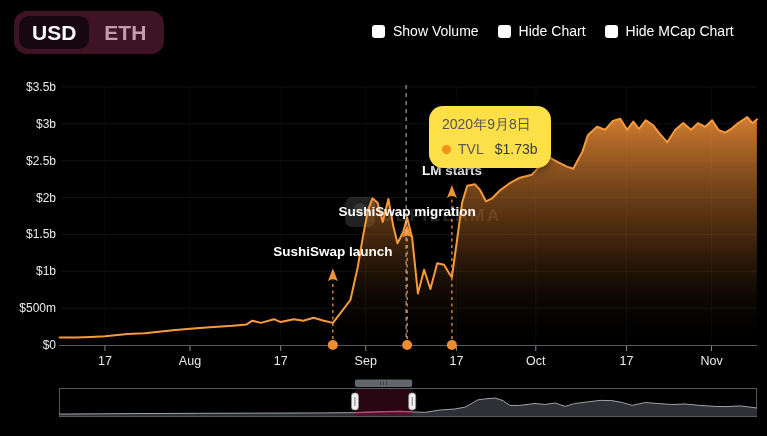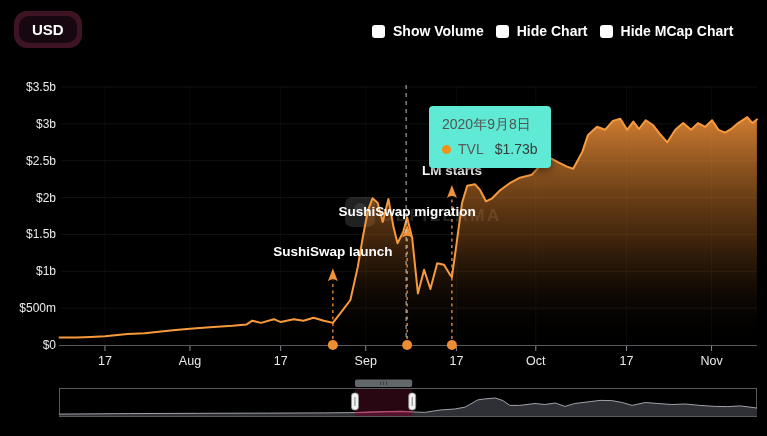--- a/index.html
+++ b/index.html
@@ -3,32 +3,32 @@
 <meta charset="utf-8">
 <style>
   html,body{margin:0;padding:0;background:#000;}
   body{width:767px;height:436px;overflow:hidden;font-family:"Liberation Sans",sans-serif;position:relative;}
   .stage{position:absolute;left:0;top:0;width:767px;height:436px;background:#000;}
   #chart-svg{position:absolute;left:0;top:0;}
 
   
   .currency-toggle{position:absolute;left:14px;top:11px;background:#3e1424;border-radius:13px;
     padding:5px;display:flex;align-items:center;gap:2px;z-index:4;}
-  .ct-btn{border:none;background:transparent;color:#c29dac;font-size:15px;font-weight:700;
+  .ct-btn{border:none;background:transparent;color:#c29dac;font-size:21px;font-weight:700;
     padding:6px 13px;border-radius:10px;cursor:pointer;font-family:inherit;line-height:1;}
   .ct-btn.selected{background:#160710;color:#ffffff;}
 
   
-  .controls{position:absolute;top:23px;left:372px;display:flex;gap:12px;z-index:4;font-weight:bold;}
+  .controls{position:absolute;top:23px;left:372px;display:flex;gap:19px;z-index:4;}
   .control{display:flex;align-items:center;gap:8px;cursor:pointer;}
   .cbox{width:13px;height:13px;background:#ffffff;border-radius:3px;flex:0 0 auto;}
   .clabel{color:#ffffff;font-size:14px;white-space:nowrap;}
 
   
-  #tooltip{position:absolute;left:429px;top:106px;background:#5eead4;border-radius:4px;
+  #tooltip{position:absolute;left:429px;top:106px;background:#fde047;border-radius:14px;
     padding:10px 13px 11px 13px;box-shadow:0 2px 8px rgba(0,0,0,.5);z-index:5;}
   .tt-date{color:#545454;font-size:14px;margin-bottom:7px;white-space:nowrap;}
   .tt-row{display:flex;align-items:center;font-size:14px;white-space:nowrap;}
   .tt-dot{width:9px;height:9px;border-radius:50%;margin-right:7px;background:#f0911c;}
   .tt-name{color:#5a5a5a;margin-right:11px;}
   .tt-val{color:#3a3a3a;}
 </style>
 </head>
 <body>
 
@@ -134,20 +134,21 @@
         </g>
         <g>
           <rect x="408.688" y="393" width="7" height="17" rx="3" fill="#f2f2f3" stroke="#8b8e93" stroke-width="0.8"></rect>
           <line x1="412.188" x2="412.188" y1="397" y2="406" stroke="#7a7d82" stroke-width="1"></line>
         </g>
       </g>
     </svg>
 
   <div class="currency-toggle">
     <button class="ct-btn selected">USD</button>
+    <button class="ct-btn">ETH</button>
   </div>
 
   <div class="controls">
     <div class="control">
       <span class="cbox"></span>
       <span class="clabel">Show Volume</span>
     </div>
     <div class="control">
       <span class="cbox"></span>
       <span class="clabel">Hide Chart</span>

